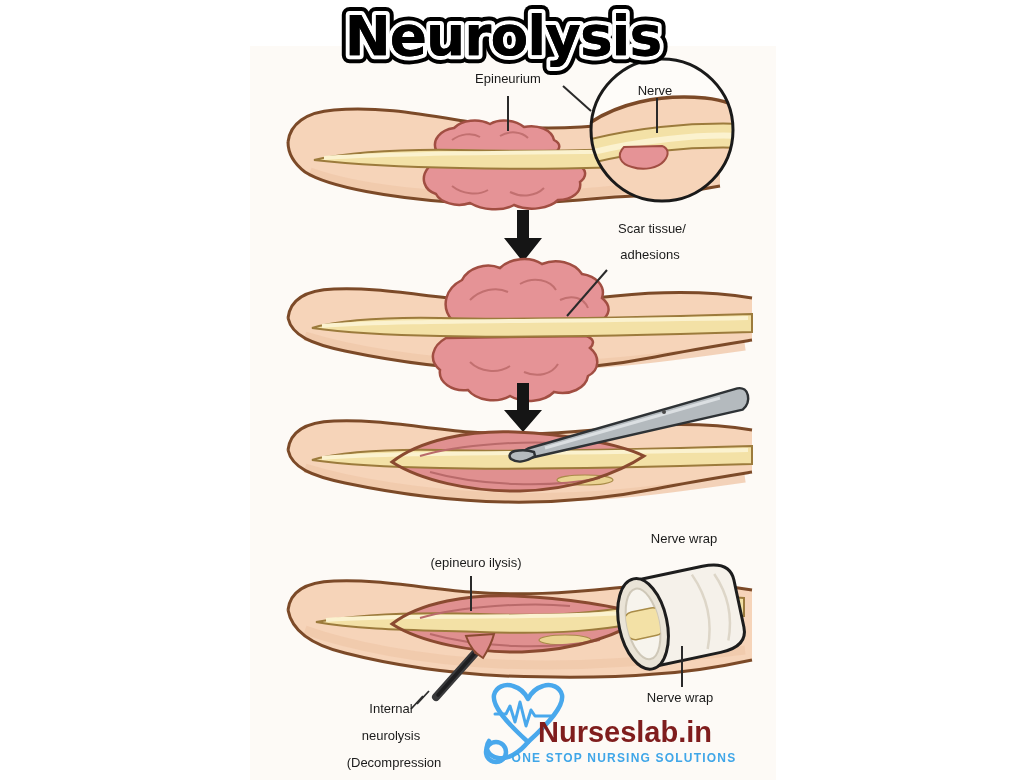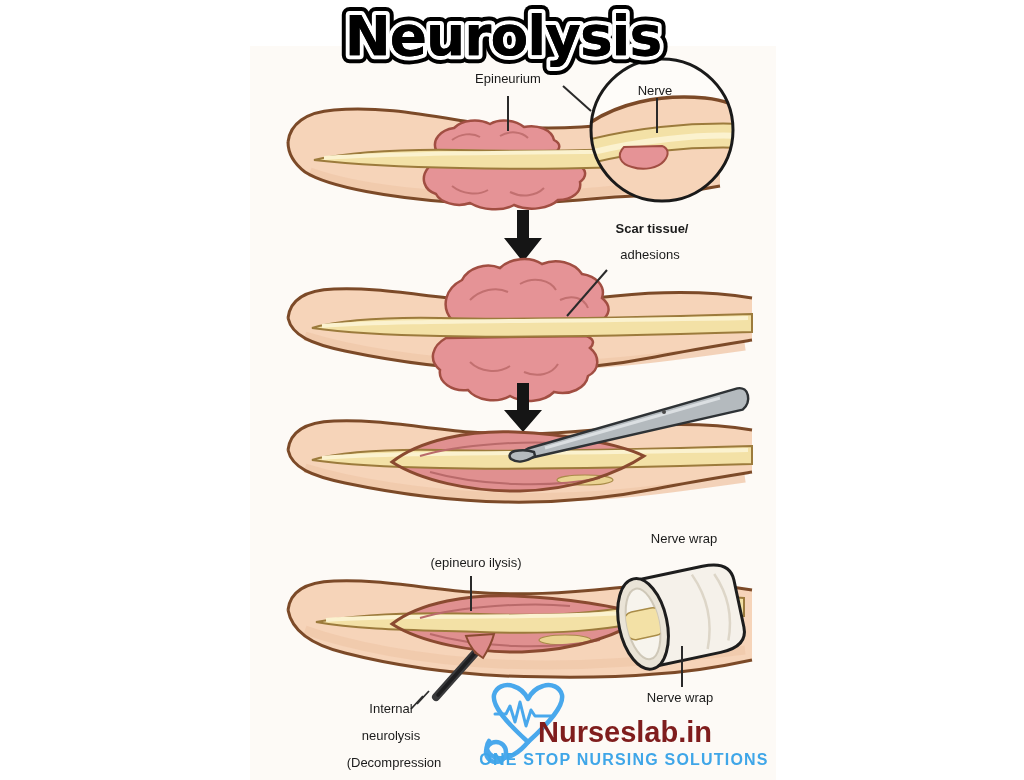--- a/index.html
+++ b/index.html
@@ -7,21 +7,21 @@
          font-family:"Liberation Sans",sans-serif;}
   .tint{position:absolute;left:250px;top:46px;width:526px;height:734px;
         background:#fbf3ea;opacity:.45;}
   svg.art{position:absolute;left:0;top:0;width:1024px;height:780px;}
   .lbl{position:absolute;transform:translateX(-50%);color:#1b1b1b;font-size:13px;
        white-space:nowrap;line-height:1.1;}
   .lbl.bold{font-weight:bold;font-size:20px;}
   .brand{position:absolute;transform:translateX(-50%);color:#7f1d1d;font-weight:bold;
          font-size:29px;letter-spacing:0px;white-space:nowrap;text-align:right;}
   .tagline{position:absolute;transform:translateX(-50%);color:#3fa6e8;font-weight:bold;
-         font-size:16px;letter-spacing:1.2px;white-space:nowrap;text-align:right;}
+         font-size:12px;letter-spacing:1.2px;white-space:nowrap;text-align:right;}
   .titleTxt{font-family:"DejaVu Sans",sans-serif;font-weight:bold;font-size:55px;
          letter-spacing:-1px;paint-order:stroke fill;}
 </style>
 </head>
 <body>
 
 <div class="stage">
   <div class="tint"></div>
 
   <svg class="art" viewBox="0 0 1024 780">
@@ -166,21 +166,21 @@
     <g>
       <text class="titleTxt" x="503" y="55" text-anchor="middle" fill="#000" stroke="#000" stroke-width="16" stroke-linejoin="round">Neurolysis</text>
       <text class="titleTxt" x="503" y="55" text-anchor="middle" fill="#000" stroke="#fff" stroke-width="8" stroke-linejoin="round">Neurolysis</text>
       <text class="titleTxt" x="503" y="55" text-anchor="middle" fill="#000">Neurolysis</text>
     </g>
   </svg>
 
   <div class="lbl" style="left:508px;top:72px;">Epineurium</div>
   <div class="lbl" style="left:655px;top:84px;text-align:center;">Nerve</div>
 
-  <div class="lbl" style="left:652px;top:222px;font-weight:bold;">Scar tissue/</div>
+  <div class="lbl" style="left:652px;top:222px;">Scar tissue/</div>
   <div class="lbl" style="left:650px;top:248px;">adhesions</div>
 
   <div class="lbl" style="left:476px;top:556px;">(epineuro ilysis)</div>
 
   <div class="lbl" style="left:684px;top:532px;">Nerve wrap</div>
   <div class="lbl" style="left:680px;top:691px;">Nerve wrap</div>
 
   <div class="lbl" style="left:391px;top:702px;text-align:right;">Internal</div>
   <div class="lbl" style="left:391px;top:729px;">neurolysis</div>
   <div class="lbl" style="left:394px;top:756px;">(Decompression</div>

